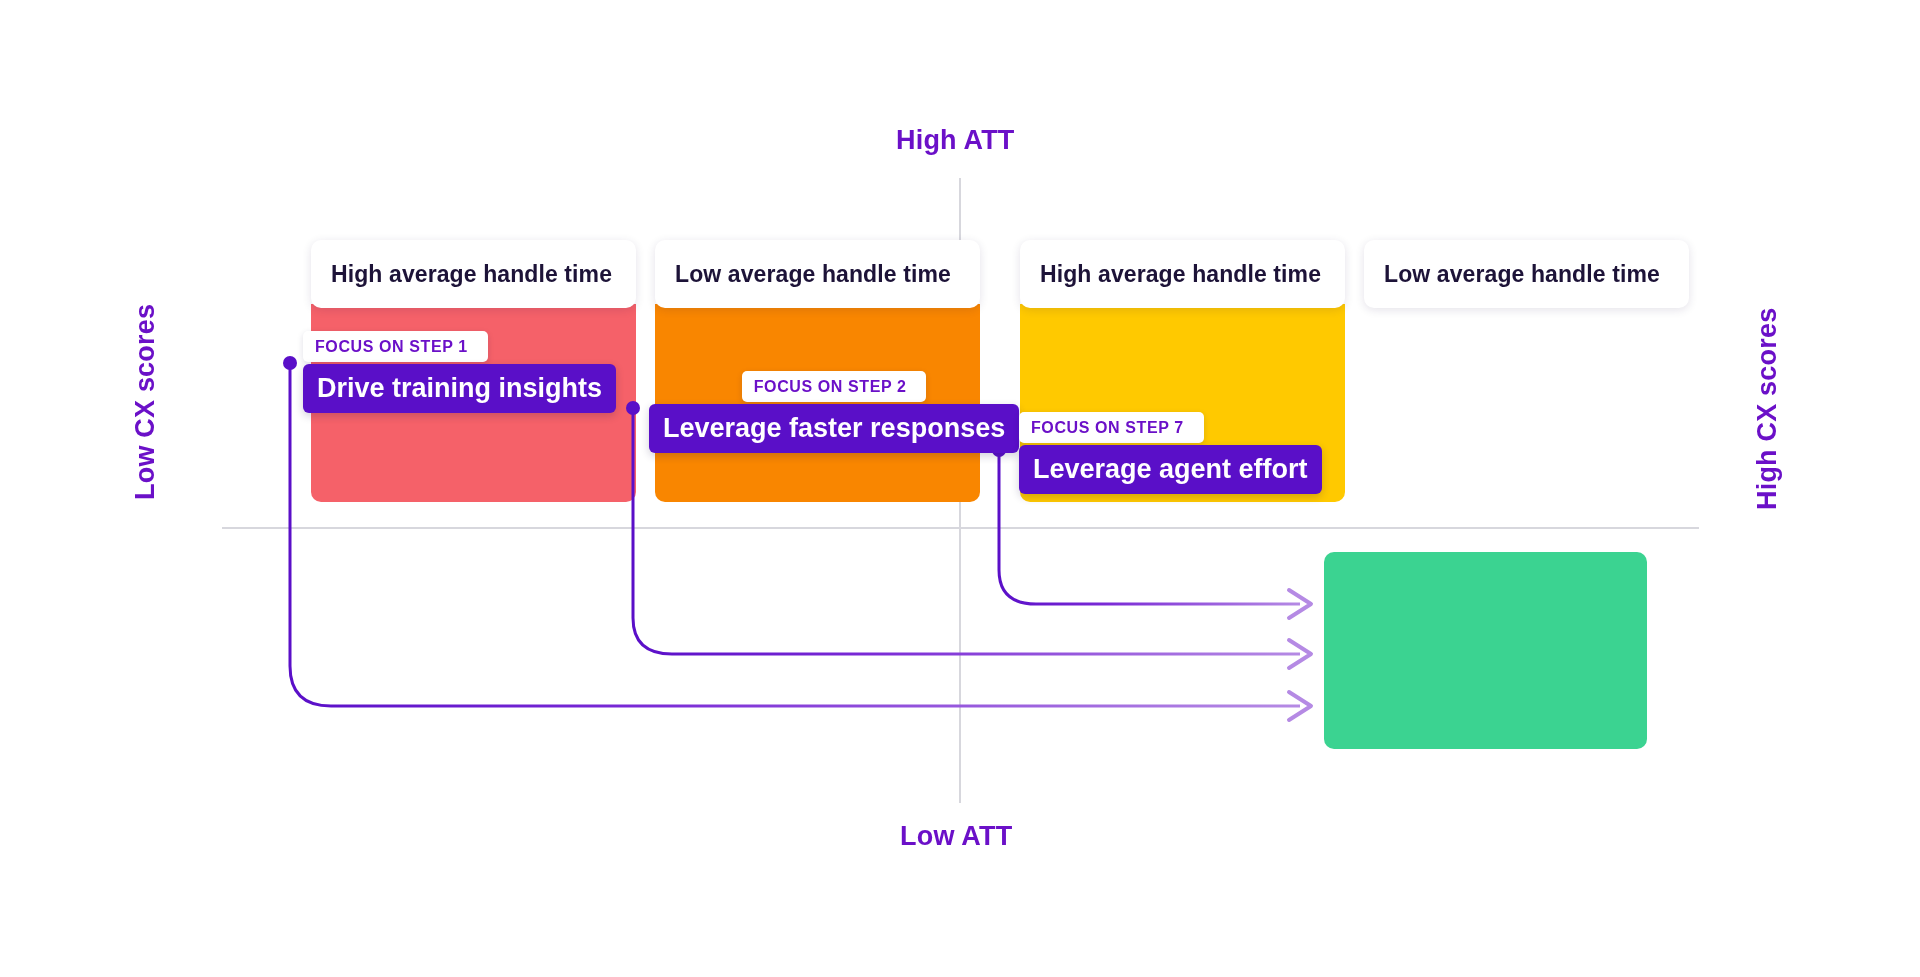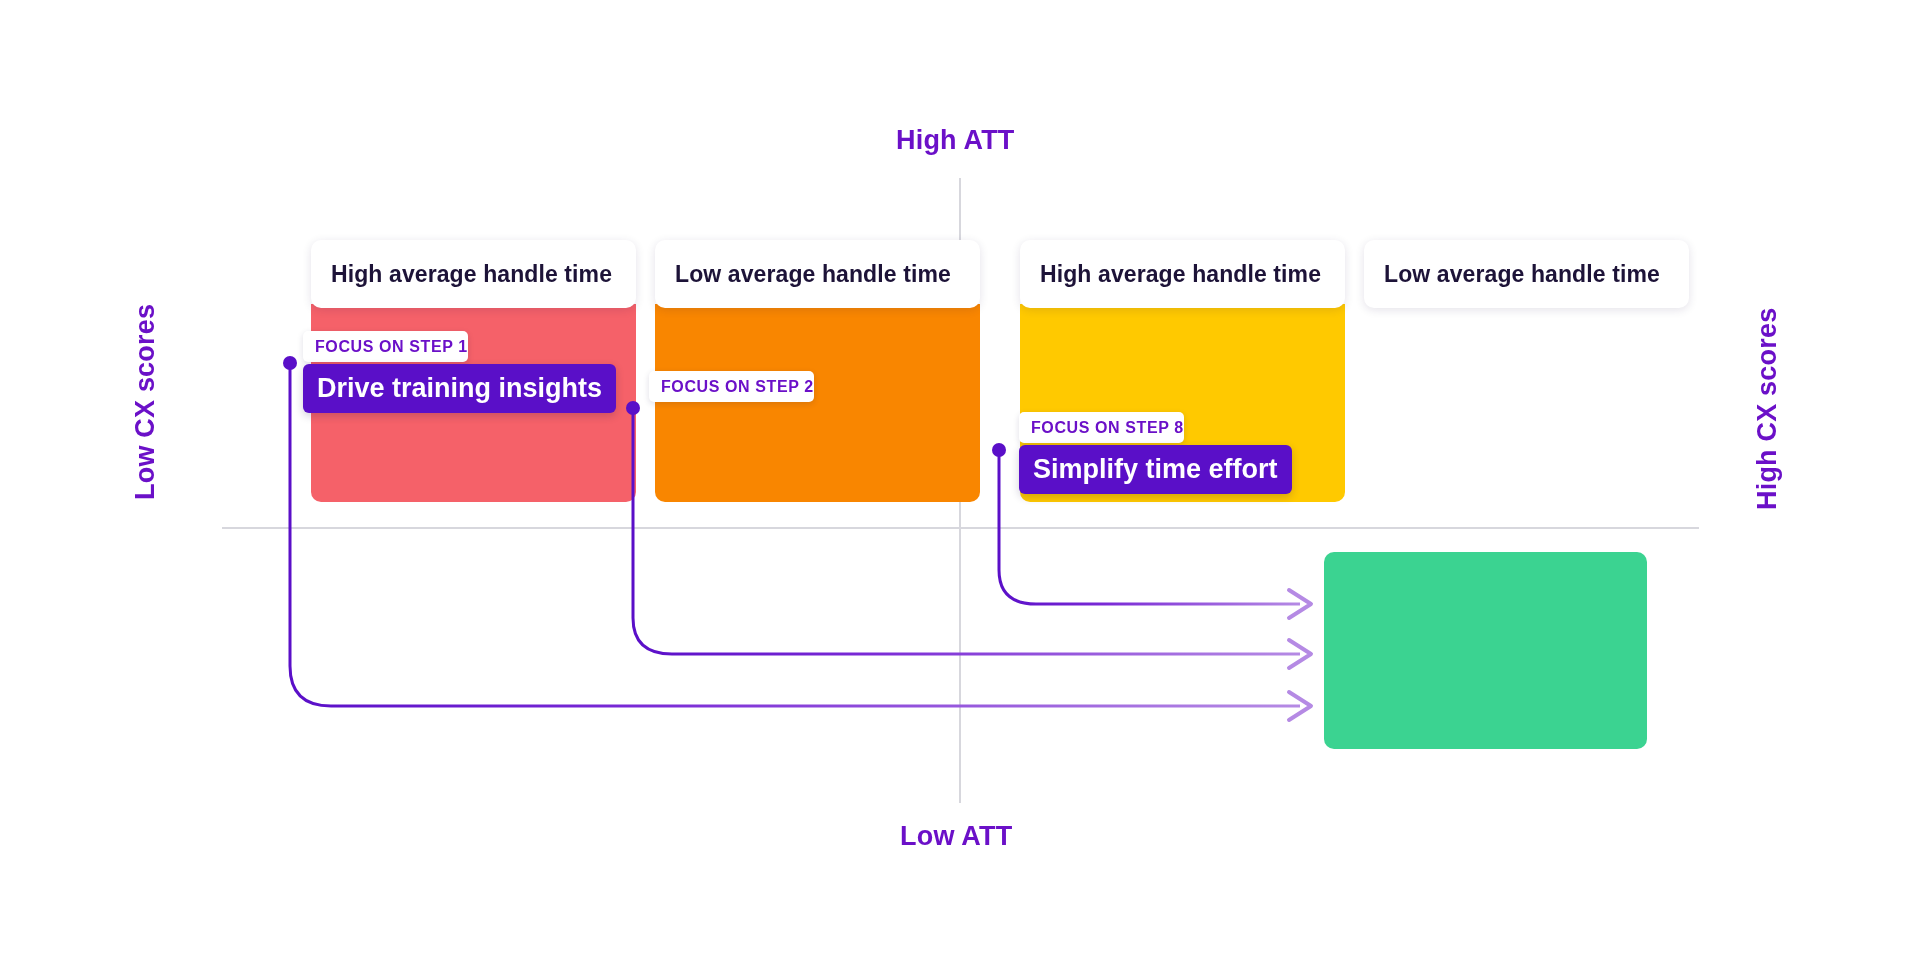--- a/index.html
+++ b/index.html
@@ -123,21 +123,21 @@
     position: absolute;
     z-index: 6;
   }
   .pill-eyebrow {
     display: inline-block;
     background: #ffffff;
     color: #6b10c8;
     font-size: 16px;
     font-weight: bold;
     letter-spacing: 0.6px;
-    padding: 7px 0 6px 12px;
+    padding: 7px 20px 6px 12px;
     border-radius: 5px;
     box-shadow: 0 2px 6px rgba(30,20,70,0.14);
     white-space: nowrap;
   }
   .pill-main {
     display: inline-block;
     background: #5a0fc8;
     color: #ffffff;
     font-size: 27px;
     font-weight: bold;
@@ -235,20 +235,21 @@
     <circle cx="290" cy="363" r="7" fill="#5a0fc8"></circle>
   </svg>
 
   <div class="callout callout-1">
     <div><span class="pill-eyebrow">FOCUS ON STEP 1</span></div>
     <div><span class="pill-main">Drive training insights</span></div>
   </div>
 
   <div class="callout callout-2">
     <div><span class="pill-eyebrow">FOCUS ON STEP 2</span></div>
+    <div><span class="pill-main">Leverage faster responses</span></div>
   </div>
 
   <div class="callout callout-3">
-    <div><span class="pill-eyebrow">FOCUS ON STEP 8</span></div>
-    <div><span class="pill-main">Simplify time effort</span></div>
+    <div><span class="pill-eyebrow">FOCUS ON STEP 7</span></div>
+    <div><span class="pill-main">Leverage agent effort</span></div>
   </div>
 
 </div>
 
 </body></html>

